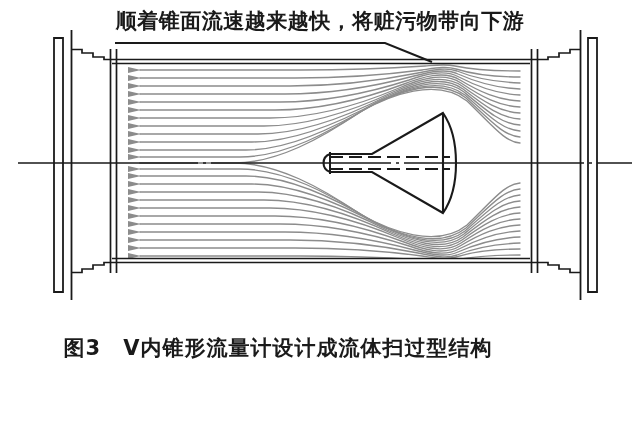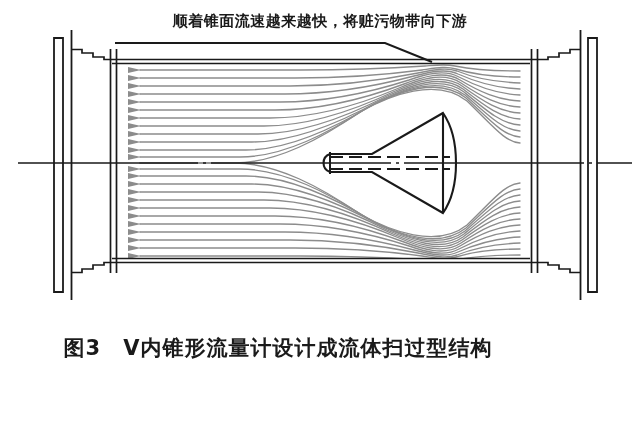--- a/index.html
+++ b/index.html
@@ -21,21 +21,21 @@
     top: 0;
     width: 640px;
     height: 440px;
   }
   .annotation-text {
     position: absolute;
     left: 0;
     top: 10px;
     width: 640px;
     text-align: center;
-    font-size: 15px;
+    font-size: 21px;
     font-weight: 700;
     letter-spacing: 0.5px;
     line-height: 22px;
     color: #1a1a1a;
     white-space: nowrap;
   }
   .caption-block {
     position: absolute;
     left: 0;
     top: 328px;

